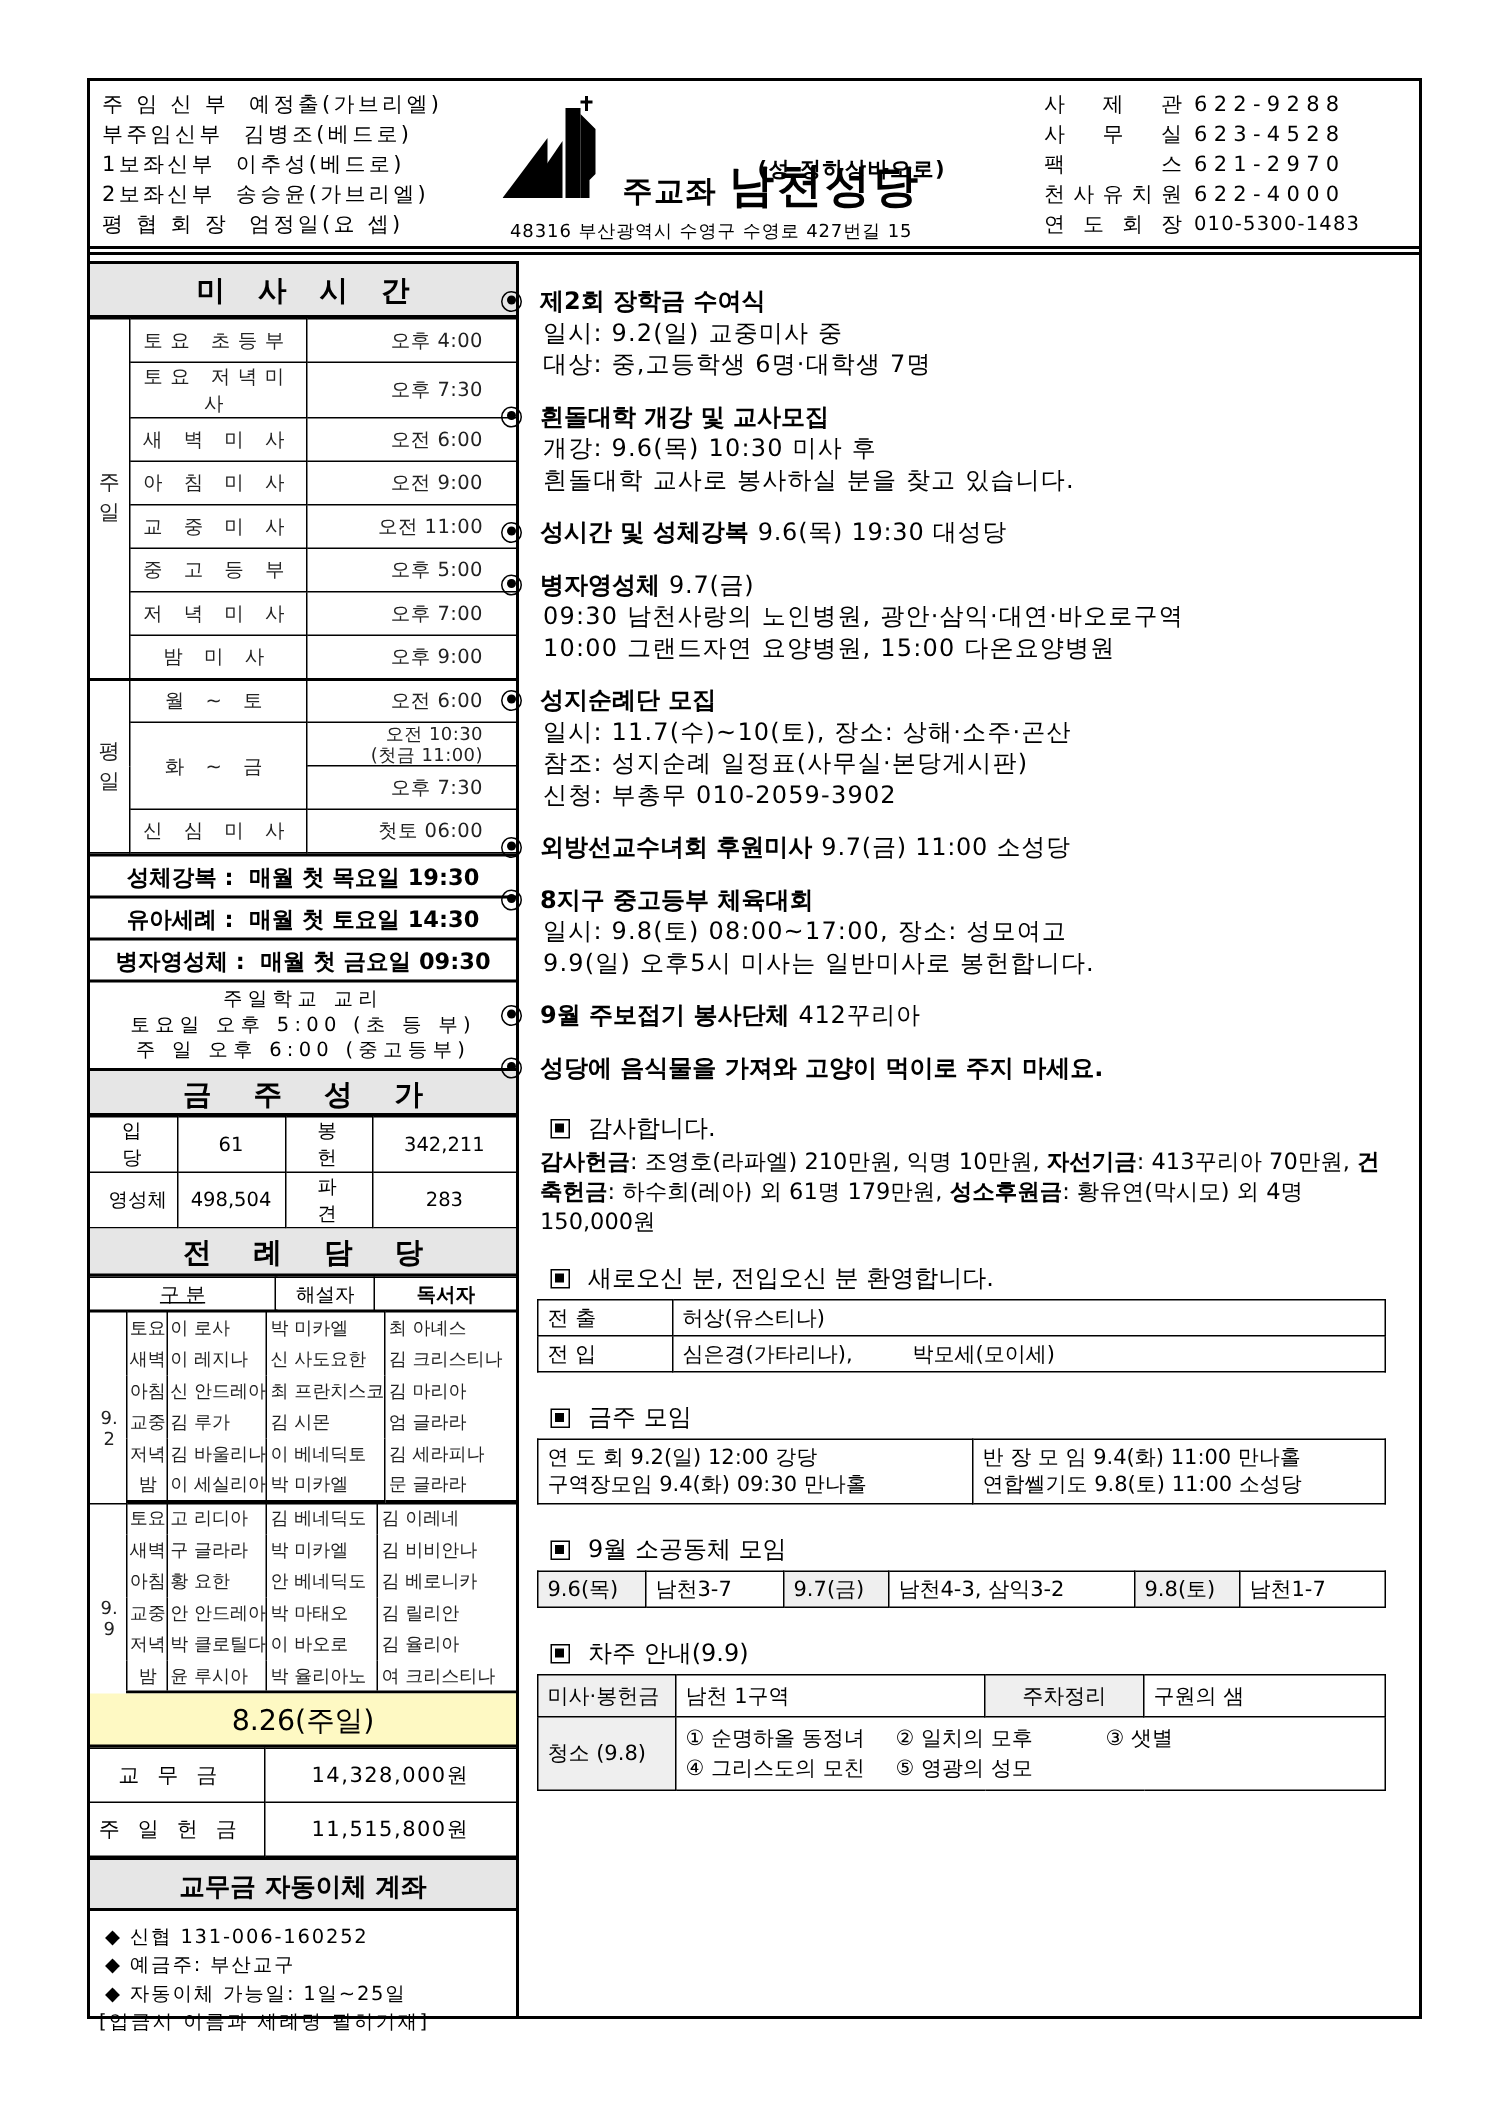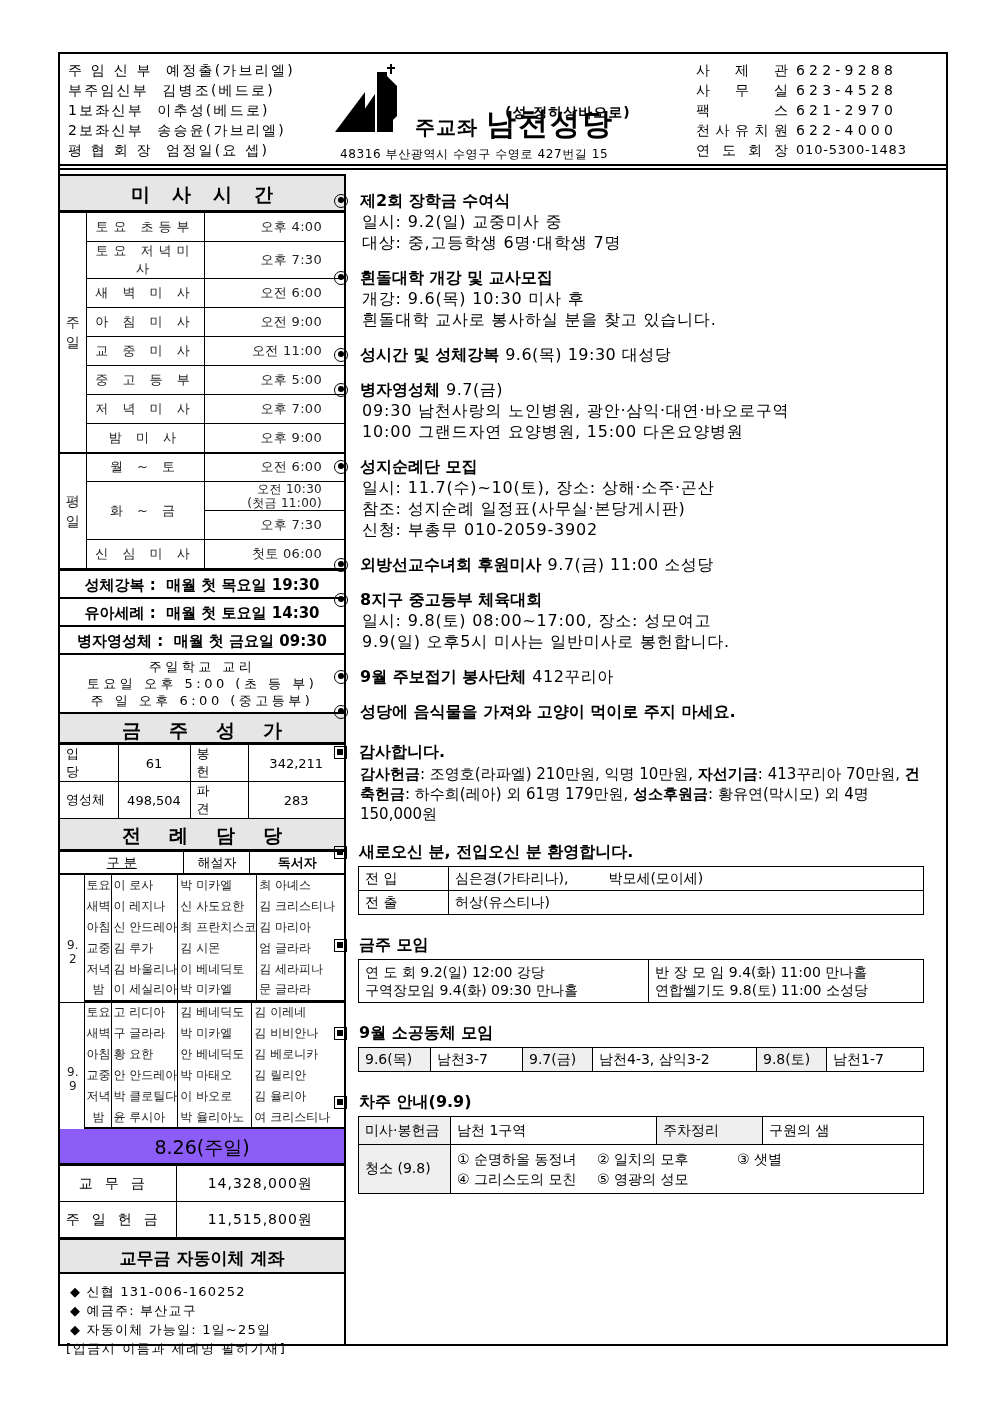--- a/index.html
+++ b/index.html
@@ -41,56 +41,56 @@
   .mass tr td:last-child { border-right: none; }
 
   .monthly { border-top: 2px solid #000; height: 28px; line-height: 28px; text-align: center; font-weight: bold; font-size: 15px; }
   .monthly span { letter-spacing: 0; }
 
   .school { border-top: 2px solid #000; text-align: center; font-size: 13px; line-height: 17px; padding: 3px 0; letter-spacing: 3.5px; }
 
   .hymn td { border: 1px solid #000; height: 30px; font-size: 13px; text-align: center; }
   .hymn tr td:first-child { border-left: none; }
   .hymn tr td:last-child { border-right: none; }
-  .hymn td.lbl { letter-spacing: 8px; text-align: left; padding-left: 6px; }
+  .hymn td.lbl { letter-spacing: 8px; text-align: center; padding-left: 6px; }
 
   .liturgy td { border: 1px solid #000; font-size: 12px; color: #222; }
   .liturgy tr td:first-child { border-left: none; }
   .liturgy tr td:last-child { border-right: none; }
   .liturgy th { border: 1px solid #000; font-weight: normal; font-size: 13px; height: 22px; }
   .liturgy th:first-child { border-left: none; text-decoration: underline; }
   .liturgy th:last-child { border-right: none; font-weight: bold; }
   .lit-block td { height: 21px; border-top: none; border-bottom: none; padding-left: 2px; white-space: nowrap; }
   .lit-block tr:first-child td { border-top: 1px solid #000; }
   .lit-block tr:last-child td { border-bottom: 2px solid #000; }
   .lit-date { text-align: center; font-size: 13px; width: 24px; }
   .lit-mass { text-align: center; width: 26px; }
 
-  .offer-title { background: #8b5cf6; text-align: center; font-size: 19px; height: 36px; line-height: 36px; border-bottom: 2px solid #000; }
+  .offer-title { background: #fef9c3; text-align: center; font-size: 19px; height: 36px; line-height: 36px; border-bottom: 2px solid #000; }
   .offer td { border: 1px solid #000; height: 36px; font-size: 14px; text-align: center; }
   .offer tr td:first-child { border-left: none; letter-spacing: 12px; }
   .offer tr td:last-child { border-right: none; letter-spacing: 1px; }
 
   .account-title { background: #e6e6e6; text-align: center; font-weight: bold; font-size: 17px; height: 36px; line-height: 36px; border-top: 2px solid #000; border-bottom: 2px solid #000; }
   .account { padding: 8px 0 0 10px; font-size: 13px; line-height: 19px; letter-spacing: 1.2px; }
   .account .note { margin-left: -4px; letter-spacing: 1.6px; }
 
   
   .right { position: absolute; left: 334px; top: 190px; width: 600px; }
   .notice { margin-bottom: 14px; font-size: 16px; line-height: 21px; }
   .notice-head { display: flex; align-items: center; }
   .bullet-radio { width: 14px; height: 14px; border: 1.5px solid #000; border-radius: 50%; position: relative; margin-right: 12px; flex: 0 0 auto; }
   .bullet-radio::after { content: ""; position: absolute; left: 2.5px; top: 2.5px; width: 6px; height: 6px; background: #000; border-radius: 50%; }
   .notice-title { font-weight: bold; }
   .notice-inline { margin-left: 6px; letter-spacing: 0.5px; }
   .notice-line { padding-left: 28px; letter-spacing: 0.8px; white-space: nowrap; }
 
   .sec-square { width: 13px; height: 13px; border: 1.5px solid #000; position: relative; margin-right: 12px; flex: 0 0 auto; }
   .sec-square::after { content: ""; position: absolute; left: 2px; top: 2px; width: 6px; height: 6px; background: #000; }
-  .sec-head { display: flex; align-items: center; font-weight: bold; font-size: 16px; height: 24px; }
+  .sec-head { display: flex; align-items: center; font-weight: normal; font-size: 16px; height: 24px; margin-left: 33px; }
   .thanks { padding-left: 26px; font-size: 15px; line-height: 20px; margin-bottom: 16px; }
   .thanks b { font-weight: bold; }
 
   .box-table { margin-left: 24px; width: 566px; border: 1.5px solid #000; margin-top: 2px; }
   .box-table td { border: 1px solid #000; font-size: 14px; height: 24px; padding: 0 6px; white-space: nowrap; }
   .gray { background: #efefef; }
   .section { margin-bottom: 18px; }
 
   .circ { display: inline-block; width: 140px; }
 </style>
@@ -466,26 +466,26 @@
   </div>
 
   <div class="section">
     <div class="sec-head">
         <span class="sec-square"></span>
         <span>새로오신 분, 전입오신 분 환영합니다.</span>
       </div>
     <table class="box-table">
       <tbody>
           <tr>
+            <td>전    출</td>
+            <td>허상(유스티나)</td>
+          </tr>
+      <tr>
             <td style="width:90px">전    입</td>
             <td><span>심은경(가타리나),</span><span style="display:inline-block;width:40px"></span><span>박모세(모이세)</span></td>
-          </tr>
-      <tr>
-            <td>전    출</td>
-            <td>허상(유스티나)</td>
           </tr>
     </tbody>
       </table>
   </div>
 
   <div class="section">
     <div class="sec-head">
         <span class="sec-square"></span>
         <span>금주 모임</span>
       </div>
@@ -527,21 +527,21 @@
   <div class="section">
     <div class="sec-head">
         <span class="sec-square"></span>
         <span>차주 안내(9.9)</span>
       </div>
     <table class="box-table">
       <tbody>
           <tr>
         <td class="gray" style="width:92px;height:28px">미사·봉헌금</td>
         <td style="width:206px">남천 1구역</td>
-        <td class="gray" style="width:106px;">주차정리</td>
+        <td class="gray" style="width:106px;text-align:center">주차정리</td>
         <td>구원의 샘</td>
       </tr>
       <tr>
         <td class="gray">청소 (9.8)</td>
         <td colspan="3" style="line-height:20px;padding:4px 6px">
           <div><span class="circ">① 순명하올 동정녀</span><span class="circ">② 일치의 모후</span><span>③ 샛별</span></div>
           <div><span class="circ">④ 그리스도의 모친</span><span class="circ">⑤ 영광의 성모</span></div>
         </td>
       </tr>
     </tbody>

